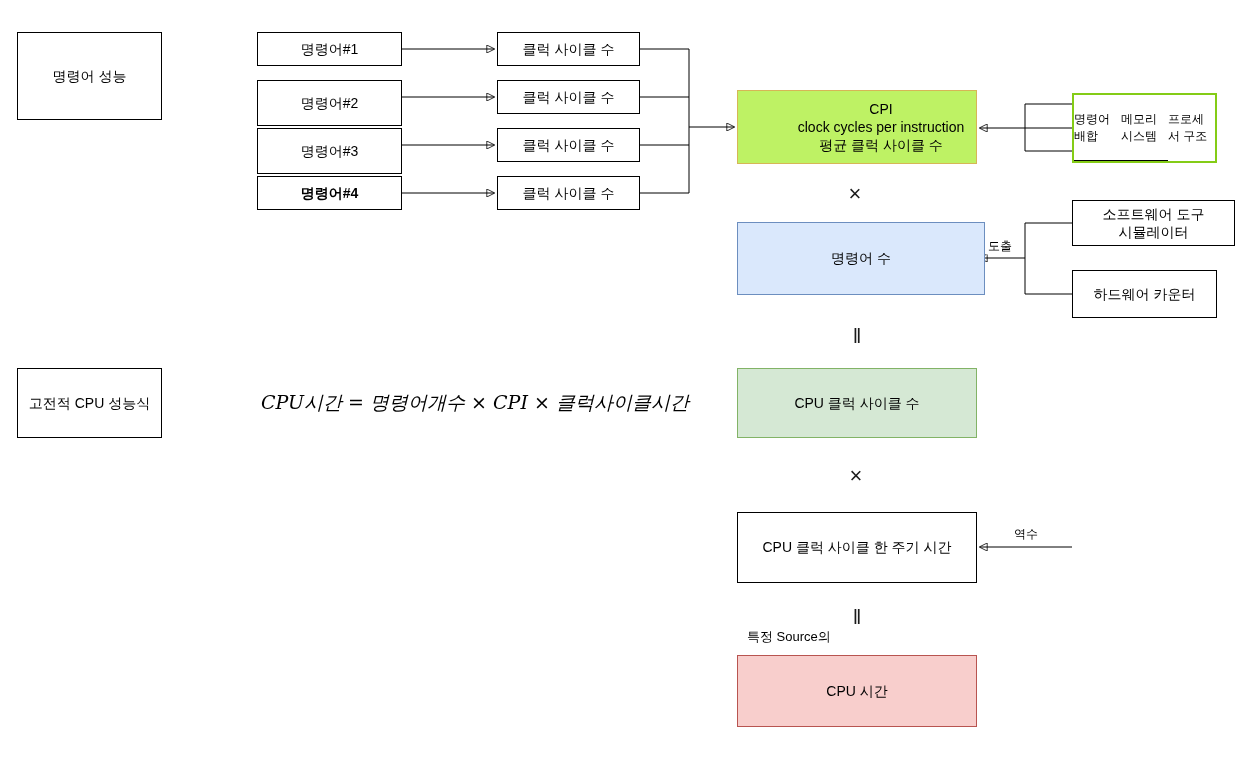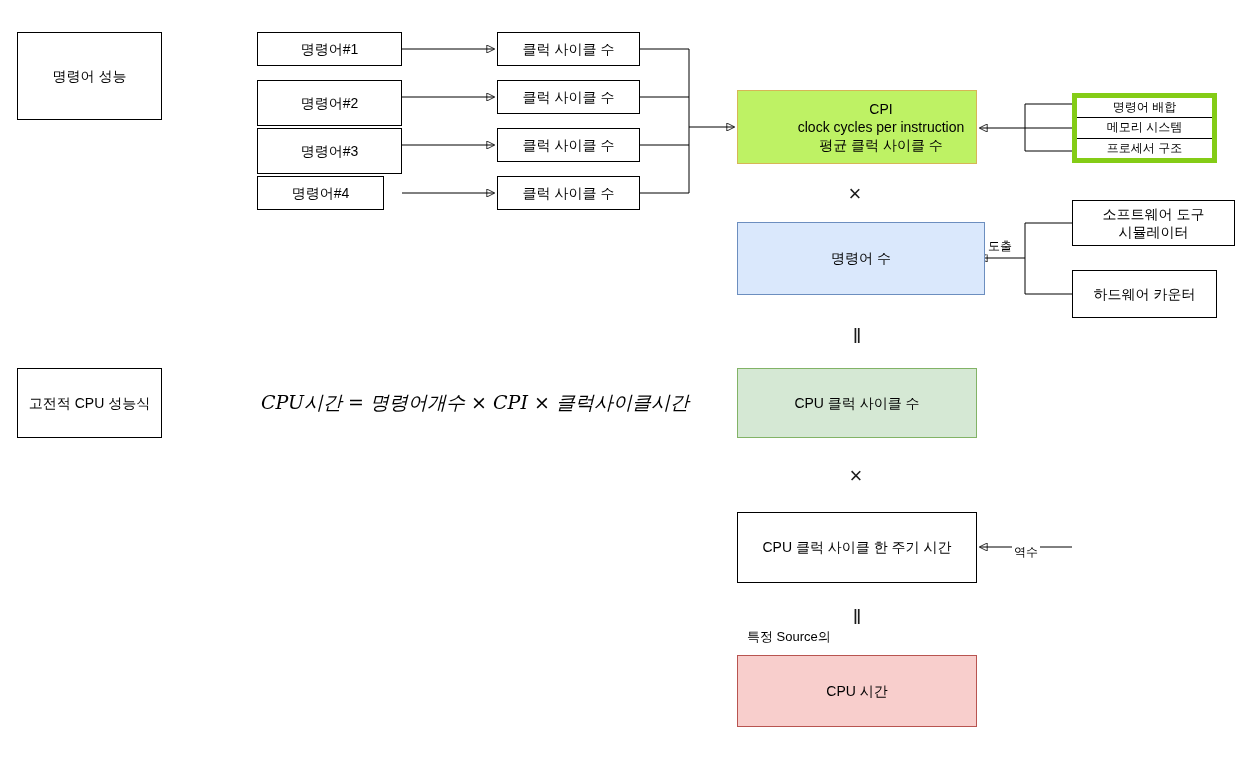--- a/index.html
+++ b/index.html
@@ -13,22 +13,22 @@
   .box {
     position:absolute; box-sizing:border-box;
     display:flex; flex-direction:column; align-items:center; justify-content:center;
     text-align:center; font-size:14px; line-height:1.3;
     background:#ffffff; border:1px solid #000000;
   }
   .box.yellow { background:#bef264; border-color:#D6B656;padding-left:48px; }
   .box.blue   { background:#DAE8FC; border-color:#6C8EBF; }
   .box.green  { background:#D5E8D4; border-color:#82B366; }
   .box.red    { background:#F8CECC; border-color:#B85450;text-align:center; }
-  .factor-table { position:absolute; box-sizing:border-box; border:5px solid #84cc16; background:#fff;
-    display:flex; flex-direction:column; }
+  .factor-table { position:absolute; box-sizing:border-box; border:2px solid #84cc16; background:#fff;
+    display:flex; flex-direction:row; }
   .factor-row { flex:1; display:flex; align-items:center; justify-content:center;
     font-size:12px; border-bottom:1px solid #000; }
   .factor-row:last-child { border-bottom:none; }
   .op { position:absolute; transform:translate(-50%,-50%); font-size:22px; color:#1a1a1a; }
   .op.eq { font-size:21px; }
   .edge-label { position:absolute; transform:translate(-50%,-50%); font-size:12px;
     background:#ffffff; padding:0 2px; white-space:nowrap; }
   .formula {
     position:absolute; left:250px; top:387px; width:450px; height:32px;
     display:flex; align-items:center; justify-content:center;
@@ -70,21 +70,21 @@
 
   <div class="box" style="left:257px; top:32px;  width:145px; height:34px;">
     <span>명령어#1</span>
   </div>
   <div class="box" style="left:257px; top:80px;  width:145px; height:46px;">
     <span>명령어#2</span>
   </div>
   <div class="box" style="left:257px; top:128px; width:145px; height:46px;">
     <span>명령어#3</span>
   </div>
-  <div class="box" style="left:257px; top:176px; width:127px; height:34px;">
+  <div class="box" style="left:257px; top:176px; width:145px; height:34px;font-weight:bold;">
     <span>명령어#4</span>
   </div>
 
   <div class="box" style="left:497px; top:32px;  width:143px; height:34px;">
     <span>클럭 사이클 수</span>
   </div>
   <div class="box" style="left:497px; top:80px;  width:143px; height:34px;">
     <span>클럭 사이클 수</span>
   </div>
   <div class="box" style="left:497px; top:128px; width:143px; height:34px;">
@@ -130,21 +130,21 @@
     <span>CPU 클럭 사이클 수</span>
   </div>
 
   <div class="op" style="left:856px; top:476px;">×</div>
 
   <div class="box" style="left:737px; top:512px; width:240px; height:71px;">
     <span>CPU 클럭 사이클 한 주기 시간</span>
   </div>
 
 
-  <div class="edge-label" style="left:1026px; top:552px;">역수</div>
+  <div class="edge-label" style="left:1026px; top:534px;">역수</div>
 
   <div class="op eq" style="left:857px; top:617px;">‖</div>
 
   <div class="note">특정 Source의</div>
 
   <div class="box red" style="left:737px; top:655px; width:240px; height:72px;">
     <span>CPU 시간</span>
   </div>
 
 </div>

